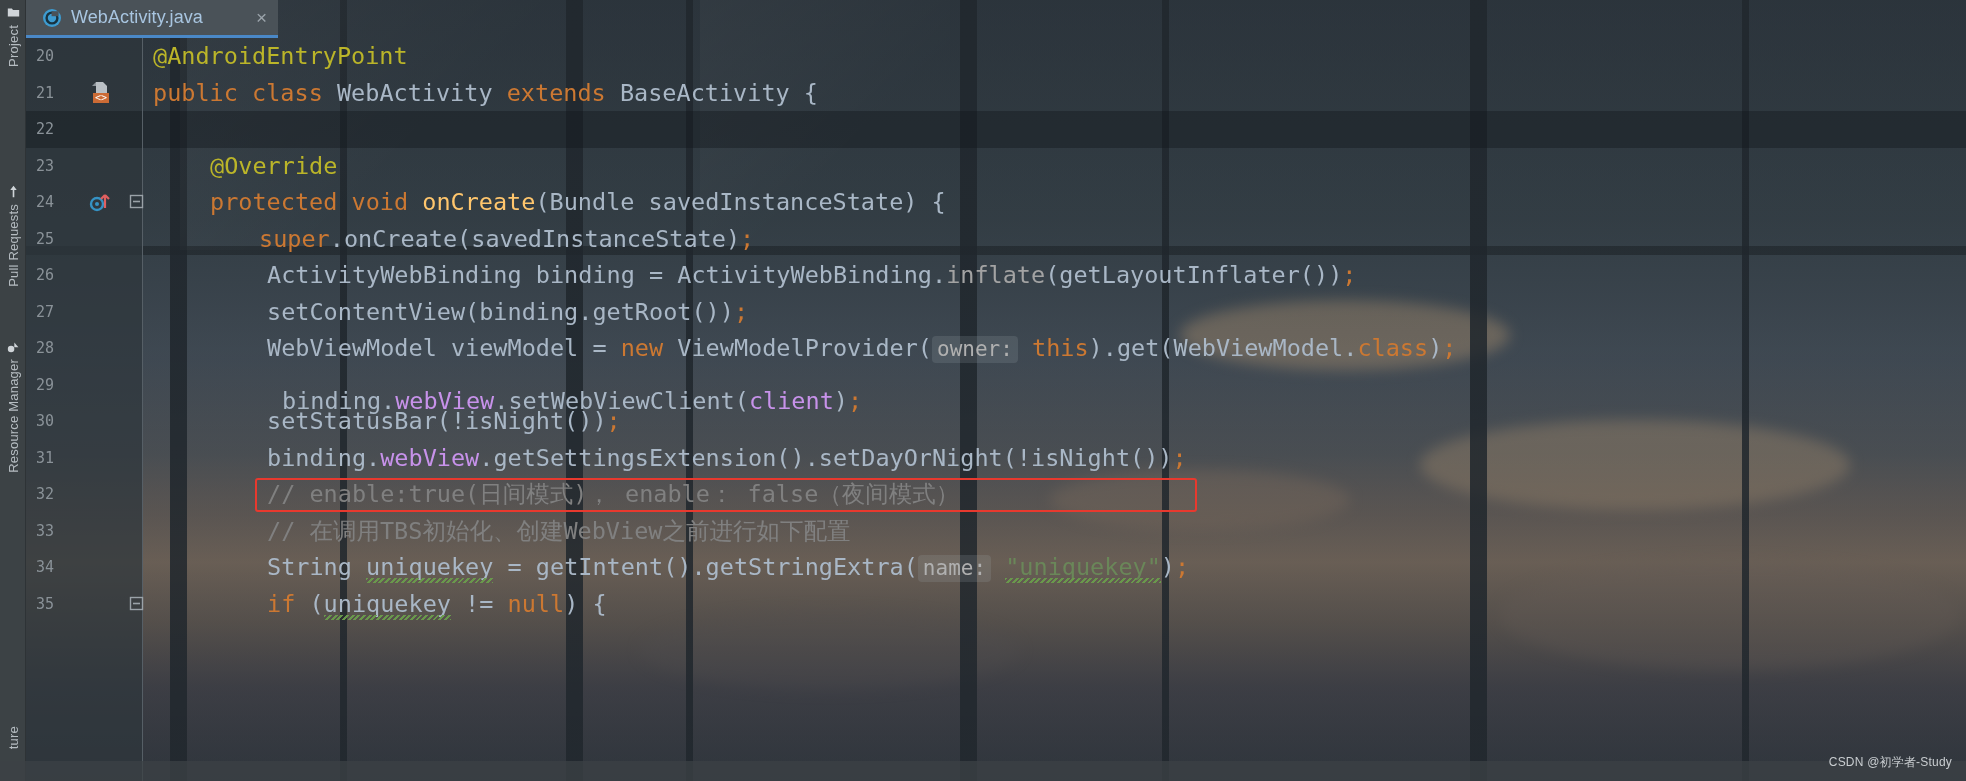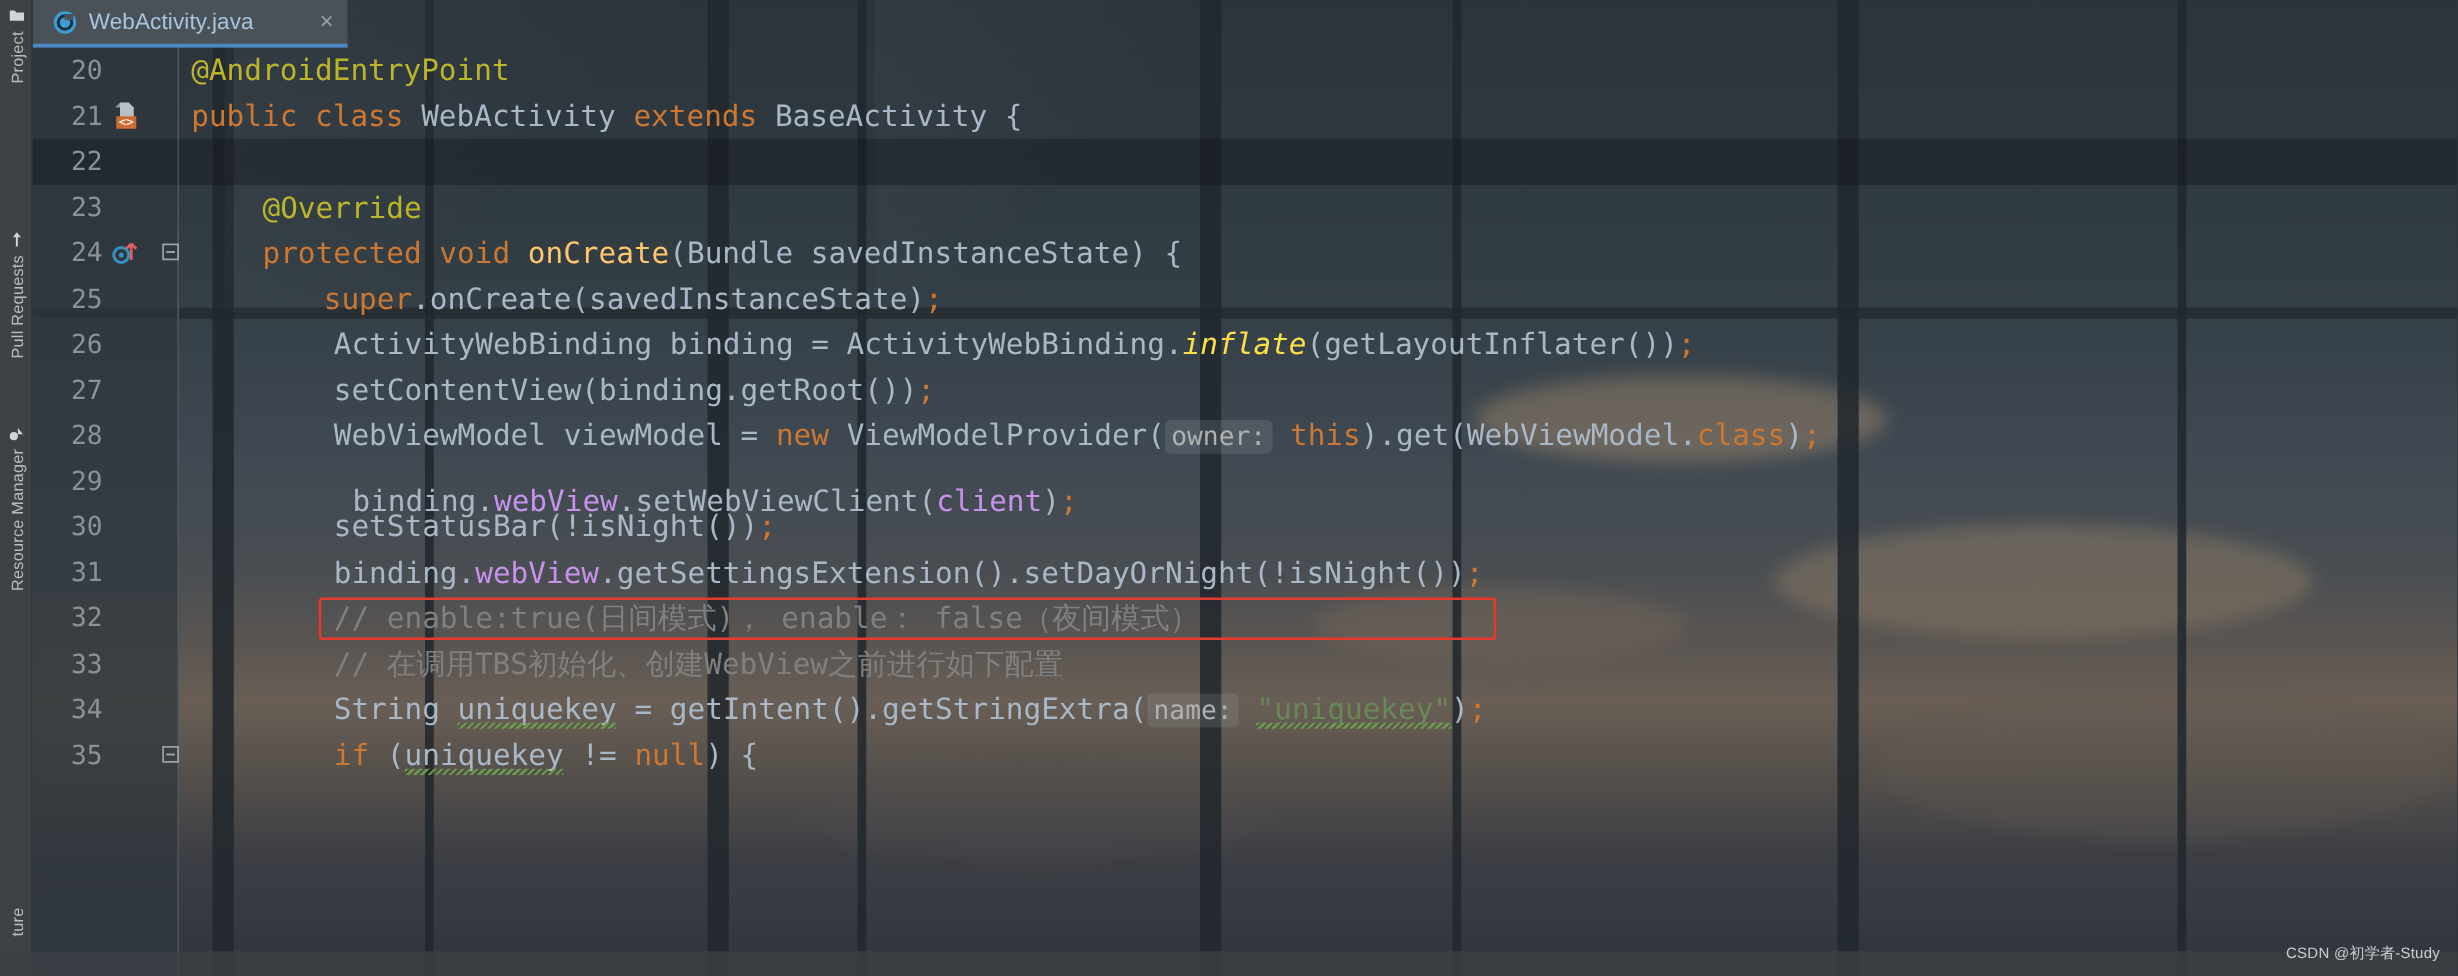--- a/index.html
+++ b/index.html
@@ -62,38 +62,38 @@
   #gutter {
     position:absolute; left:0; top:0; width:117px; height:100%;
     background:rgba(46,54,60,.72); border-right:1px solid #565f66;
   }
   #code-area { position:absolute; left:117px; top:0; right:0; height:100%; }
 
   .row { position:relative; height:36.5px; }
   .row.hl-band { background:rgba(20,25,29,.42); }
 
   .lnum {
-    position:absolute; right:60px; width:46px; text-align:right;
-    font-size:21px; color:#8a9298; line-height:36.5px;
+    position:absolute; right:60px; width:46px; text-align:left;
+    font-size:15px; color:#8a9298; line-height:36.5px;
   }
   .gmark { position:absolute; left:62px; top:5px; }
   .gfold { position:absolute; left:103px; top:10px; width:15px; height:15px; }
 
   .code {
     position:absolute; left:10px; top:0; white-space:pre;
     font-size:23.5px; line-height:36.5px; letter-spacing:0px;
   }
 
   
   .t-ann   { color:#bbb529;margin-top:32px; }
   .t-kw    { color:#cc7832; }
   .t-plain { color:#a9b7c6; }
   .t-type  { color:#a9b7c6; }
   .t-meth  { color:#ffc66d; }
-  .t-stat  { color:#fde047; font-style:italic; }
+  .t-stat  { color:#a3a3a3; }
   .t-field { color:#c792ea; }
   .t-semi  { color:#cc7832; }
   .t-str   { color:#6a8759; }
   .t-cmt   { color:#808080; }
   .t-param { color:#b0b0b0; background:rgba(160,170,178,.18); border-radius:4px; padding:1px 5px 2px; font-size:21px; }
 
   .typo { border-bottom:0; position:relative; }
   .typo::after {
     content:""; position:absolute; left:0; right:0; bottom:-2px; height:5px;
     background:

